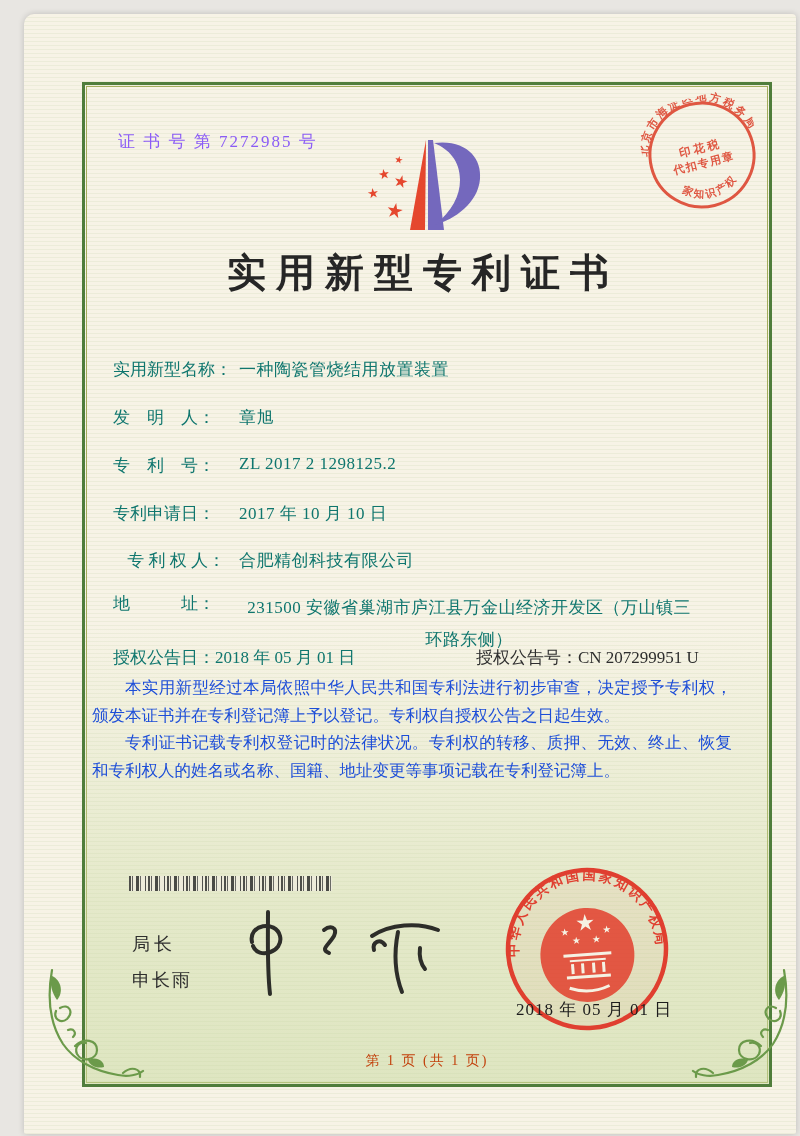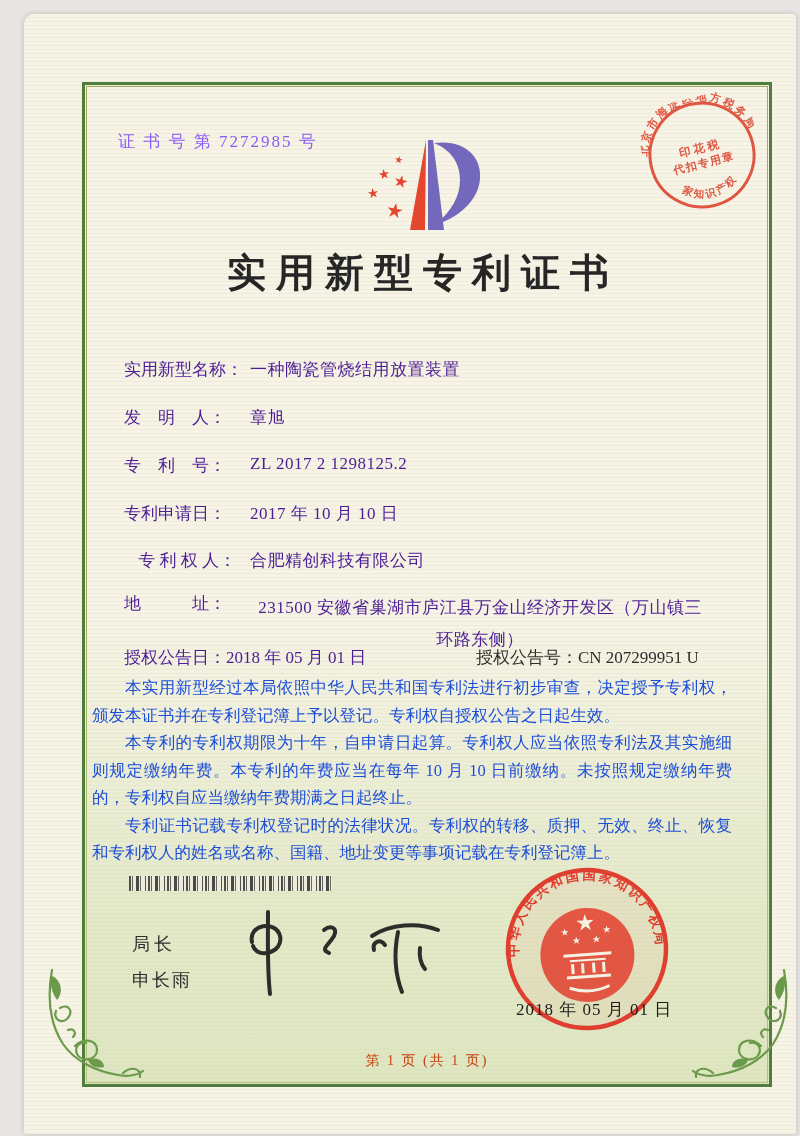--- a/index.html
+++ b/index.html
@@ -40,21 +40,21 @@
     pointer-events:none;
   }
   .flourish { position:absolute; z-index:2; }
   .abs { position:absolute; z-index:2; }
   .cert-no { left:94px; top:116px; font-size:17px; letter-spacing:2px; color:#8b5cf6; }
   .logo { left:328px; top:116px; }
   .title {
     left:54px; top:232px; width:690px; text-align:center;
     font-size:39px; font-weight:600; letter-spacing:10px; color:#262626;
   }
-  .field-row { left:100px; font-size:17px; color:#4c1d95; }
+  .field-row { left:89px; font-size:17px; color:#0f766e; }
   .field-label { display:inline-block; width:126px; vertical-align:top; }
   .field-value { display:inline-block; vertical-align:top; letter-spacing:.5px; }
   .addr .field-value { width:460px; line-height:32px;text-align:center; }
   .grant-right { left:452px; font-size:17px; }
   .para-block {
     left:68px; top:660px; width:640px;
     font-size:16.5px; line-height:27.5px; text-align:justify; color:#1d4ed8;
   }
   .para { text-indent:2em; }
   .barcode {
@@ -166,21 +166,20 @@
 
   <div class="abs field-row" style="top:632px;">
     <span>授权公告日：</span><span>2018 年 05 月 01 日</span>
   </div>
   <div class="abs grant-right" style="top:632px;">
     <span>授权公告号：</span><span>CN 207299951 U</span>
   </div>
 
   <div class="abs para-block">
     <p class="para">本实用新型经过本局依照中华人民共和国专利法进行初步审查，决定授予专利权，颁发本证书并在专利登记簿上予以登记。专利权自授权公告之日起生效。</p>
-    <p class="para">本专利的专利权期限为十年，自申请日起算。专利权人应当依照专利法及其实施细则规定缴纳年费。本专利的年费应当在每年 10 月 10 日前缴纳。未按照规定缴纳年费的，专利权自应当缴纳年费期满之日起终止。</p>
     <p class="para">专利证书记载专利权登记时的法律状况。专利权的转移、质押、无效、终止、恢复和专利权人的姓名或名称、国籍、地址变更等事项记载在专利登记簿上。</p>
   </div>
 
   <div class="abs barcode"></div>
 
   <div class="abs sig-title">局长</div>
   <div class="abs sig-name">申长雨</div>
   <svg class="abs autograph" width="235" height="100" viewBox="0 0 235 100">
     <g fill="none" stroke="#141414" stroke-width="4" stroke-linecap="round" opacity=".88">
       <path d="M30,40 C26,22 54,18 58,34 C62,50 36,58 31,44"></path>

